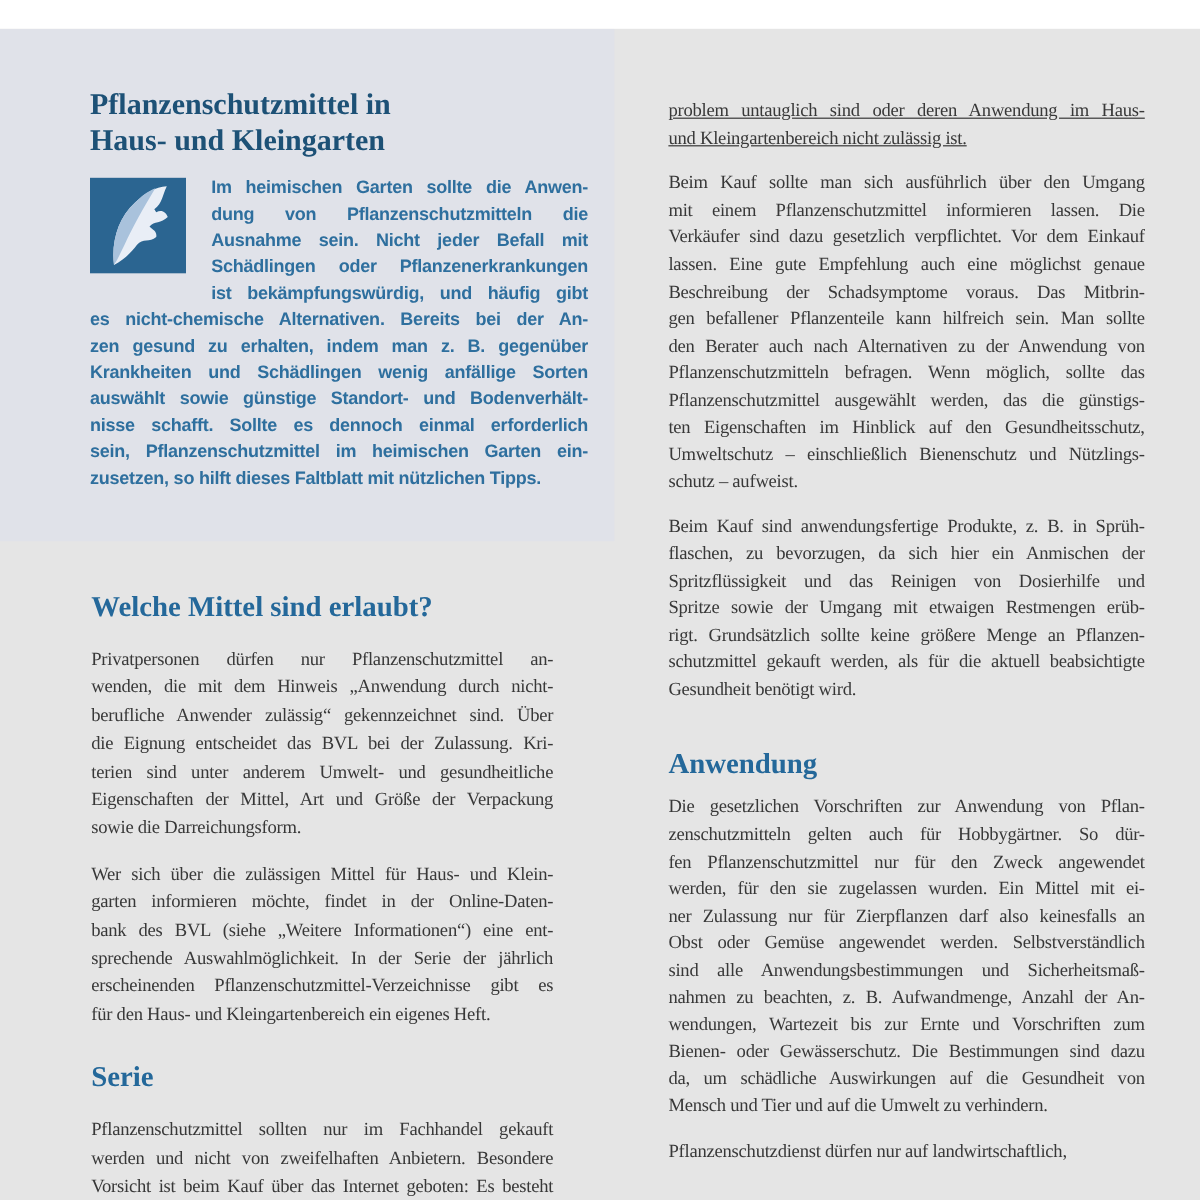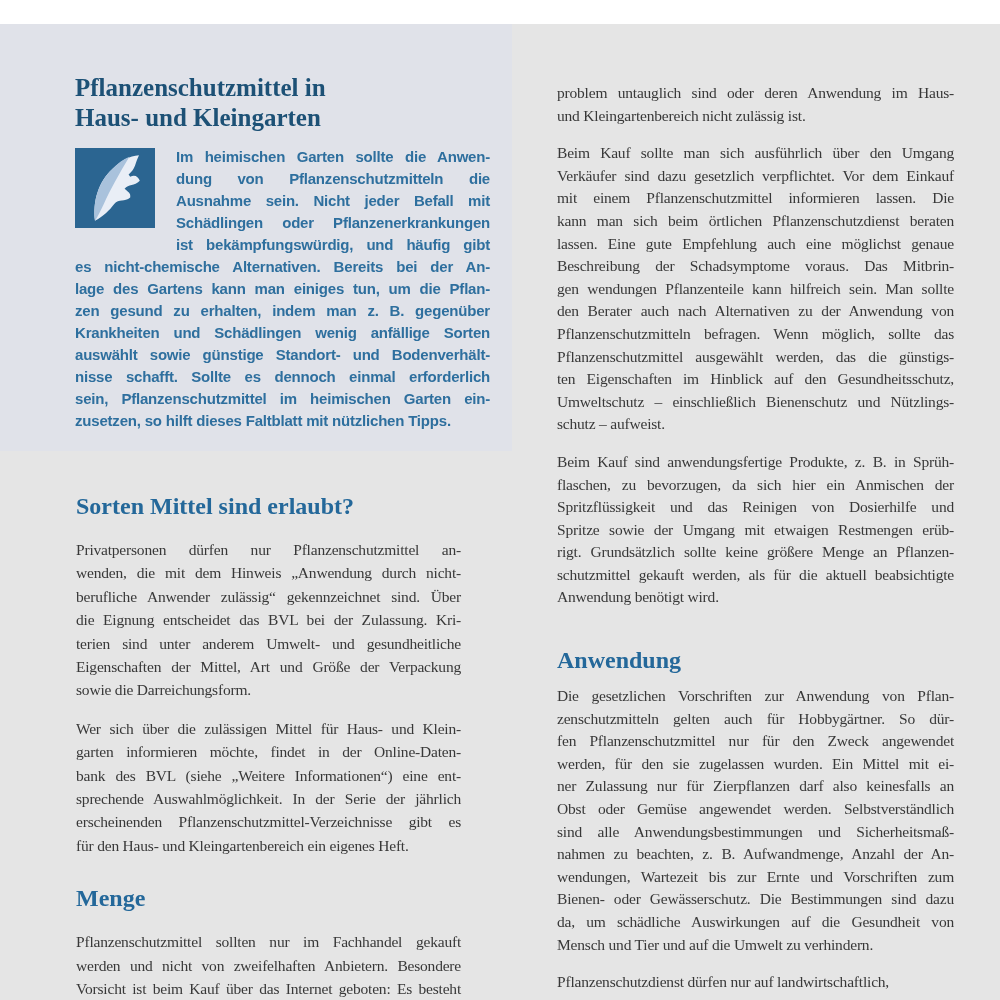--- a/index.html
+++ b/index.html
@@ -69,85 +69,83 @@
                    C56,31 44,52 36,70 C32,78 29,85 25,91 Z" fill="#a9c2dc"></path>
         </svg>
       </span>
 
     <div class="line">Im heimischen Garten sollte die Anwen-</div>
         <div class="line">dung von Pflanzenschutzmitteln die</div>
         <div class="line">Ausnahme sein. Nicht jeder Befall mit</div>
         <div class="line">Schädlingen oder Pflanzenerkrankungen</div>
         <div class="line">ist bekämpfungswürdig, und häufig gibt</div>
         <div class="line">es nicht-chemische Alternativen. Bereits bei der An-</div>
-        <div class="line">lage des Gartens kann man einiges tun, um die Pflan-</div>
         <div class="line">zen gesund zu erhalten, indem man z. B. gegenüber</div>
         <div class="line">Krankheiten und Schädlingen wenig anfällige Sorten</div>
         <div class="line">auswählt sowie günstige Standort- und Bodenverhält-</div>
         <div class="line">nisse schafft. Sollte es dennoch einmal erforderlich</div>
         <div class="line">sein, Pflanzenschutzmittel im heimischen Garten ein-</div>
         <div class="line">zusetzen, so hilft dieses Faltblatt mit nützlichen Tipps.</div>
       </div>
   </div>
 
   <div class="col col-left" id="col-left">
-      <h2 class="sec-heading" style="color: rgb(36, 104, 154);">Sorten Mittel sind erlaubt?</h2>
+      <h2 class="sec-heading" style="color: rgb(36, 104, 154);">Welche Mittel sind erlaubt?</h2>
       <div class="para" style="color: rgb(56, 56, 56);">
         <div class="line">Privatpersonen dürfen nur Pflanzenschutzmittel an-</div>
         <div class="line">wenden, die mit dem Hinweis „Anwendung durch nicht-</div>
         <div class="line">berufliche Anwender zulässig“ gekennzeichnet sind. Über</div>
         <div class="line">die Eignung entscheidet das BVL bei der Zulassung. Kri-</div>
         <div class="line">terien sind unter anderem Umwelt- und gesundheitliche</div>
         <div class="line">Eigenschaften der Mittel, Art und Größe der Verpackung</div>
         <div class="line">sowie die Darreichungsform.</div>
       </div>
       <div class="para" style="color: rgb(56, 56, 56);">
         <div class="line">Wer sich über die zulässigen Mittel für Haus- und Klein-</div>
         <div class="line">garten informieren möchte, findet in der Online-Daten-</div>
         <div class="line">bank des BVL (siehe „Weitere Informationen“) eine ent-</div>
         <div class="line">sprechende Auswahlmöglichkeit. In der Serie der jährlich</div>
         <div class="line">erscheinenden Pflanzenschutzmittel-Verzeichnisse gibt es</div>
         <div class="line">für den Haus- und Kleingartenbereich ein eigenes Heft.</div>
       </div>
-      <h2 class="sec-heading" style="color: rgb(36, 104, 154);">Menge</h2>
+      <h2 class="sec-heading" style="color: rgb(36, 104, 154);">Serie</h2>
       <div class="para" style="color: rgb(56, 56, 56);">
         <div class="line">Pflanzenschutzmittel sollten nur im Fachhandel gekauft</div>
         <div class="line">werden und nicht von zweifelhaften Anbietern. Besondere</div>
         <div class="line">Vorsicht ist beim Kauf über das Internet geboten: Es besteht</div>
         <div class="line">die Gefahr, Mittel zu erhalten, die für das Pflanzenschutz-</div>
       </div>
     </div>
   <div class="col col-right" id="col-right">
-      <div class="para" style="color: rgb(56, 56, 56);">
+      <div class="para" style="color: rgb(56, 56, 56); text-decoration: underline;">
         <div class="line">problem untauglich sind oder deren Anwendung im Haus-</div>
         <div class="line">und Kleingartenbereich nicht zulässig ist.</div>
       </div>
       <div class="para" style="color: rgb(56, 56, 56);">
         <div class="line">Beim Kauf sollte man sich ausführlich über den Umgang</div>
+        <div class="line">mit einem Pflanzenschutzmittel informieren lassen. Die</div>
         <div class="line">Verkäufer sind dazu gesetzlich verpflichtet. Vor dem Einkauf</div>
-        <div class="line">mit einem Pflanzenschutzmittel informieren lassen. Die</div>
-        <div class="line">kann man sich beim örtlichen Pflanzenschutzdienst beraten</div>
         <div class="line">lassen. Eine gute Empfehlung auch eine möglichst genaue</div>
         <div class="line">Beschreibung der Schadsymptome voraus. Das Mitbrin-</div>
-        <div class="line">gen wendungen Pflanzenteile kann hilfreich sein. Man sollte</div>
+        <div class="line">gen befallener Pflanzenteile kann hilfreich sein. Man sollte</div>
         <div class="line">den Berater auch nach Alternativen zu der Anwendung von</div>
         <div class="line">Pflanzenschutzmitteln befragen. Wenn möglich, sollte das</div>
         <div class="line">Pflanzenschutzmittel ausgewählt werden, das die günstigs-</div>
         <div class="line">ten Eigenschaften im Hinblick auf den Gesundheitsschutz,</div>
         <div class="line">Umweltschutz – einschließlich Bienenschutz und Nützlings-</div>
         <div class="line">schutz – aufweist.</div>
       </div>
       <div class="para" style="color: rgb(56, 56, 56);">
         <div class="line">Beim Kauf sind anwendungsfertige Produkte, z. B. in Sprüh-</div>
         <div class="line">flaschen, zu bevorzugen, da sich hier ein Anmischen der</div>
         <div class="line">Spritzflüssigkeit und das Reinigen von Dosierhilfe und</div>
         <div class="line">Spritze sowie der Umgang mit etwaigen Restmengen erüb-</div>
         <div class="line">rigt. Grundsätzlich sollte keine größere Menge an Pflanzen-</div>
         <div class="line">schutzmittel gekauft werden, als für die aktuell beabsichtigte</div>
-        <div class="line">Anwendung benötigt wird.</div>
+        <div class="line">Gesundheit benötigt wird.</div>
       </div>
       <h2 class="sec-heading" style="color: rgb(36, 104, 154);">Anwendung</h2>
       <div class="para" style="color: rgb(56, 56, 56);">
         <div class="line">Die gesetzlichen Vorschriften zur Anwendung von Pflan-</div>
         <div class="line">zenschutzmitteln gelten auch für Hobbygärtner. So dür-</div>
         <div class="line">fen Pflanzenschutzmittel nur für den Zweck angewendet</div>
         <div class="line">werden, für den sie zugelassen wurden. Ein Mittel mit ei-</div>
         <div class="line">ner Zulassung nur für Zierpflanzen darf also keinesfalls an</div>
         <div class="line">Obst oder Gemüse angewendet werden. Selbstverständlich</div>
         <div class="line">sind alle Anwendungsbestimmungen und Sicherheitsmaß-</div>

